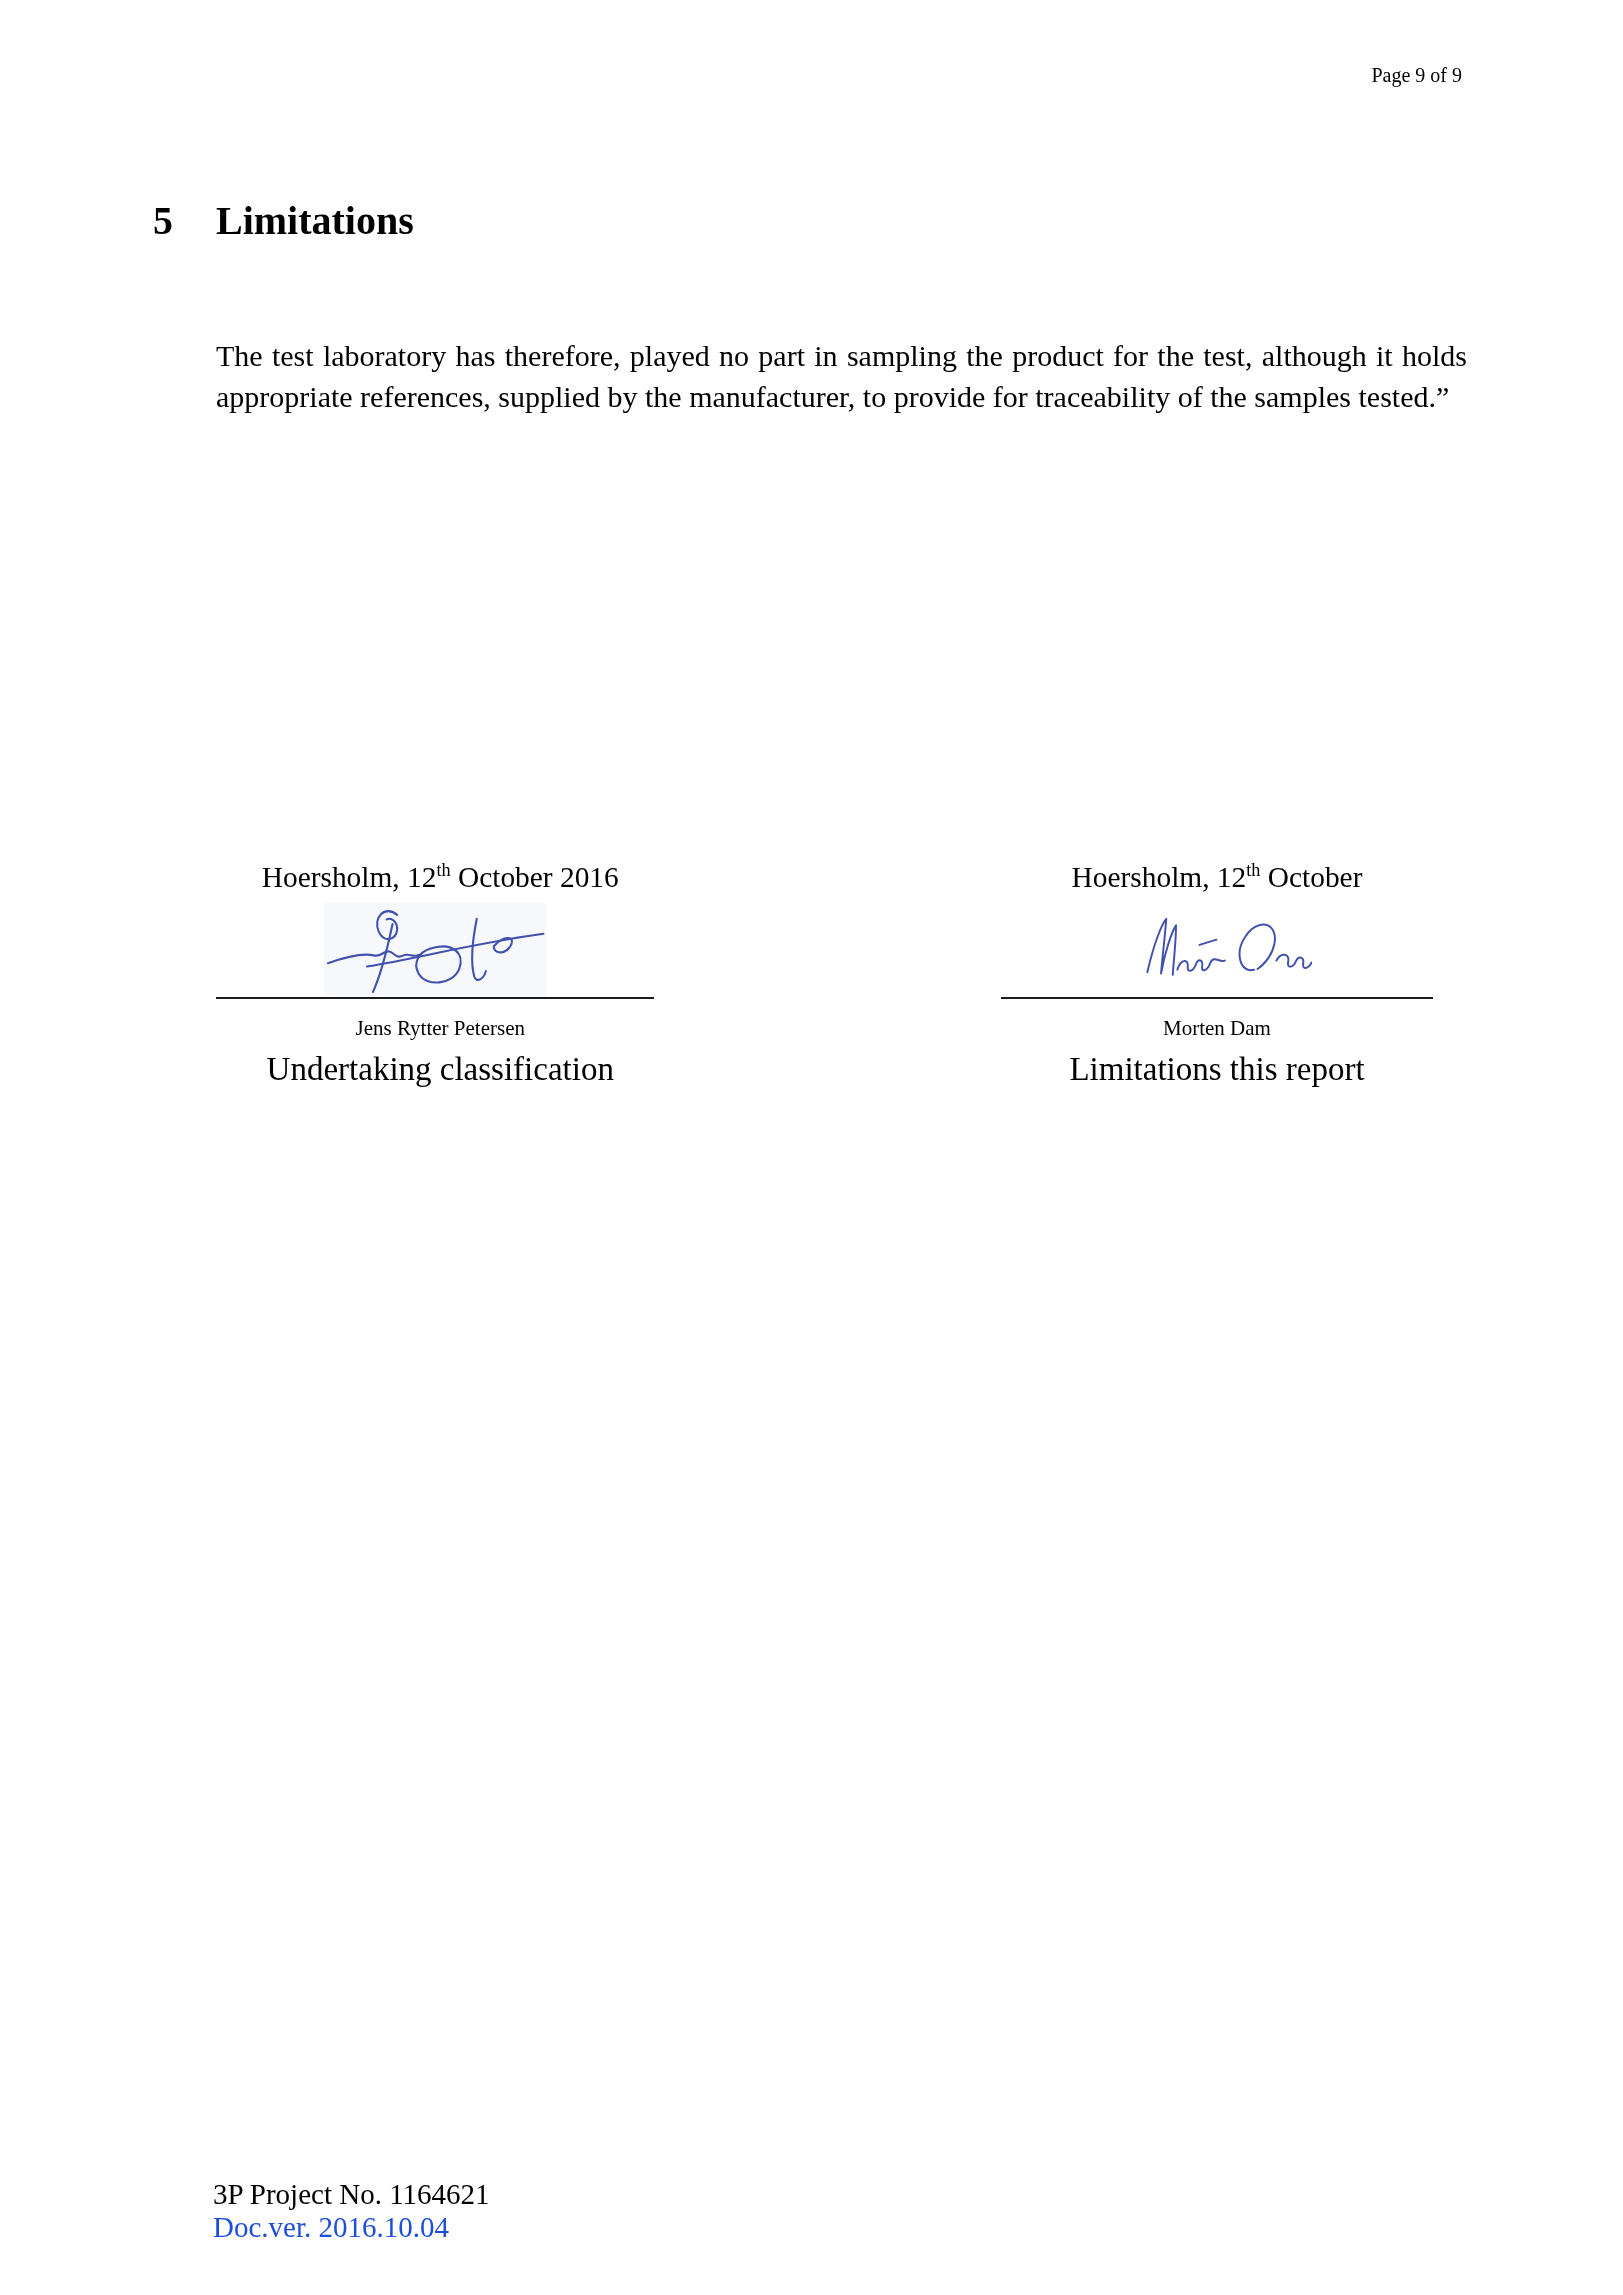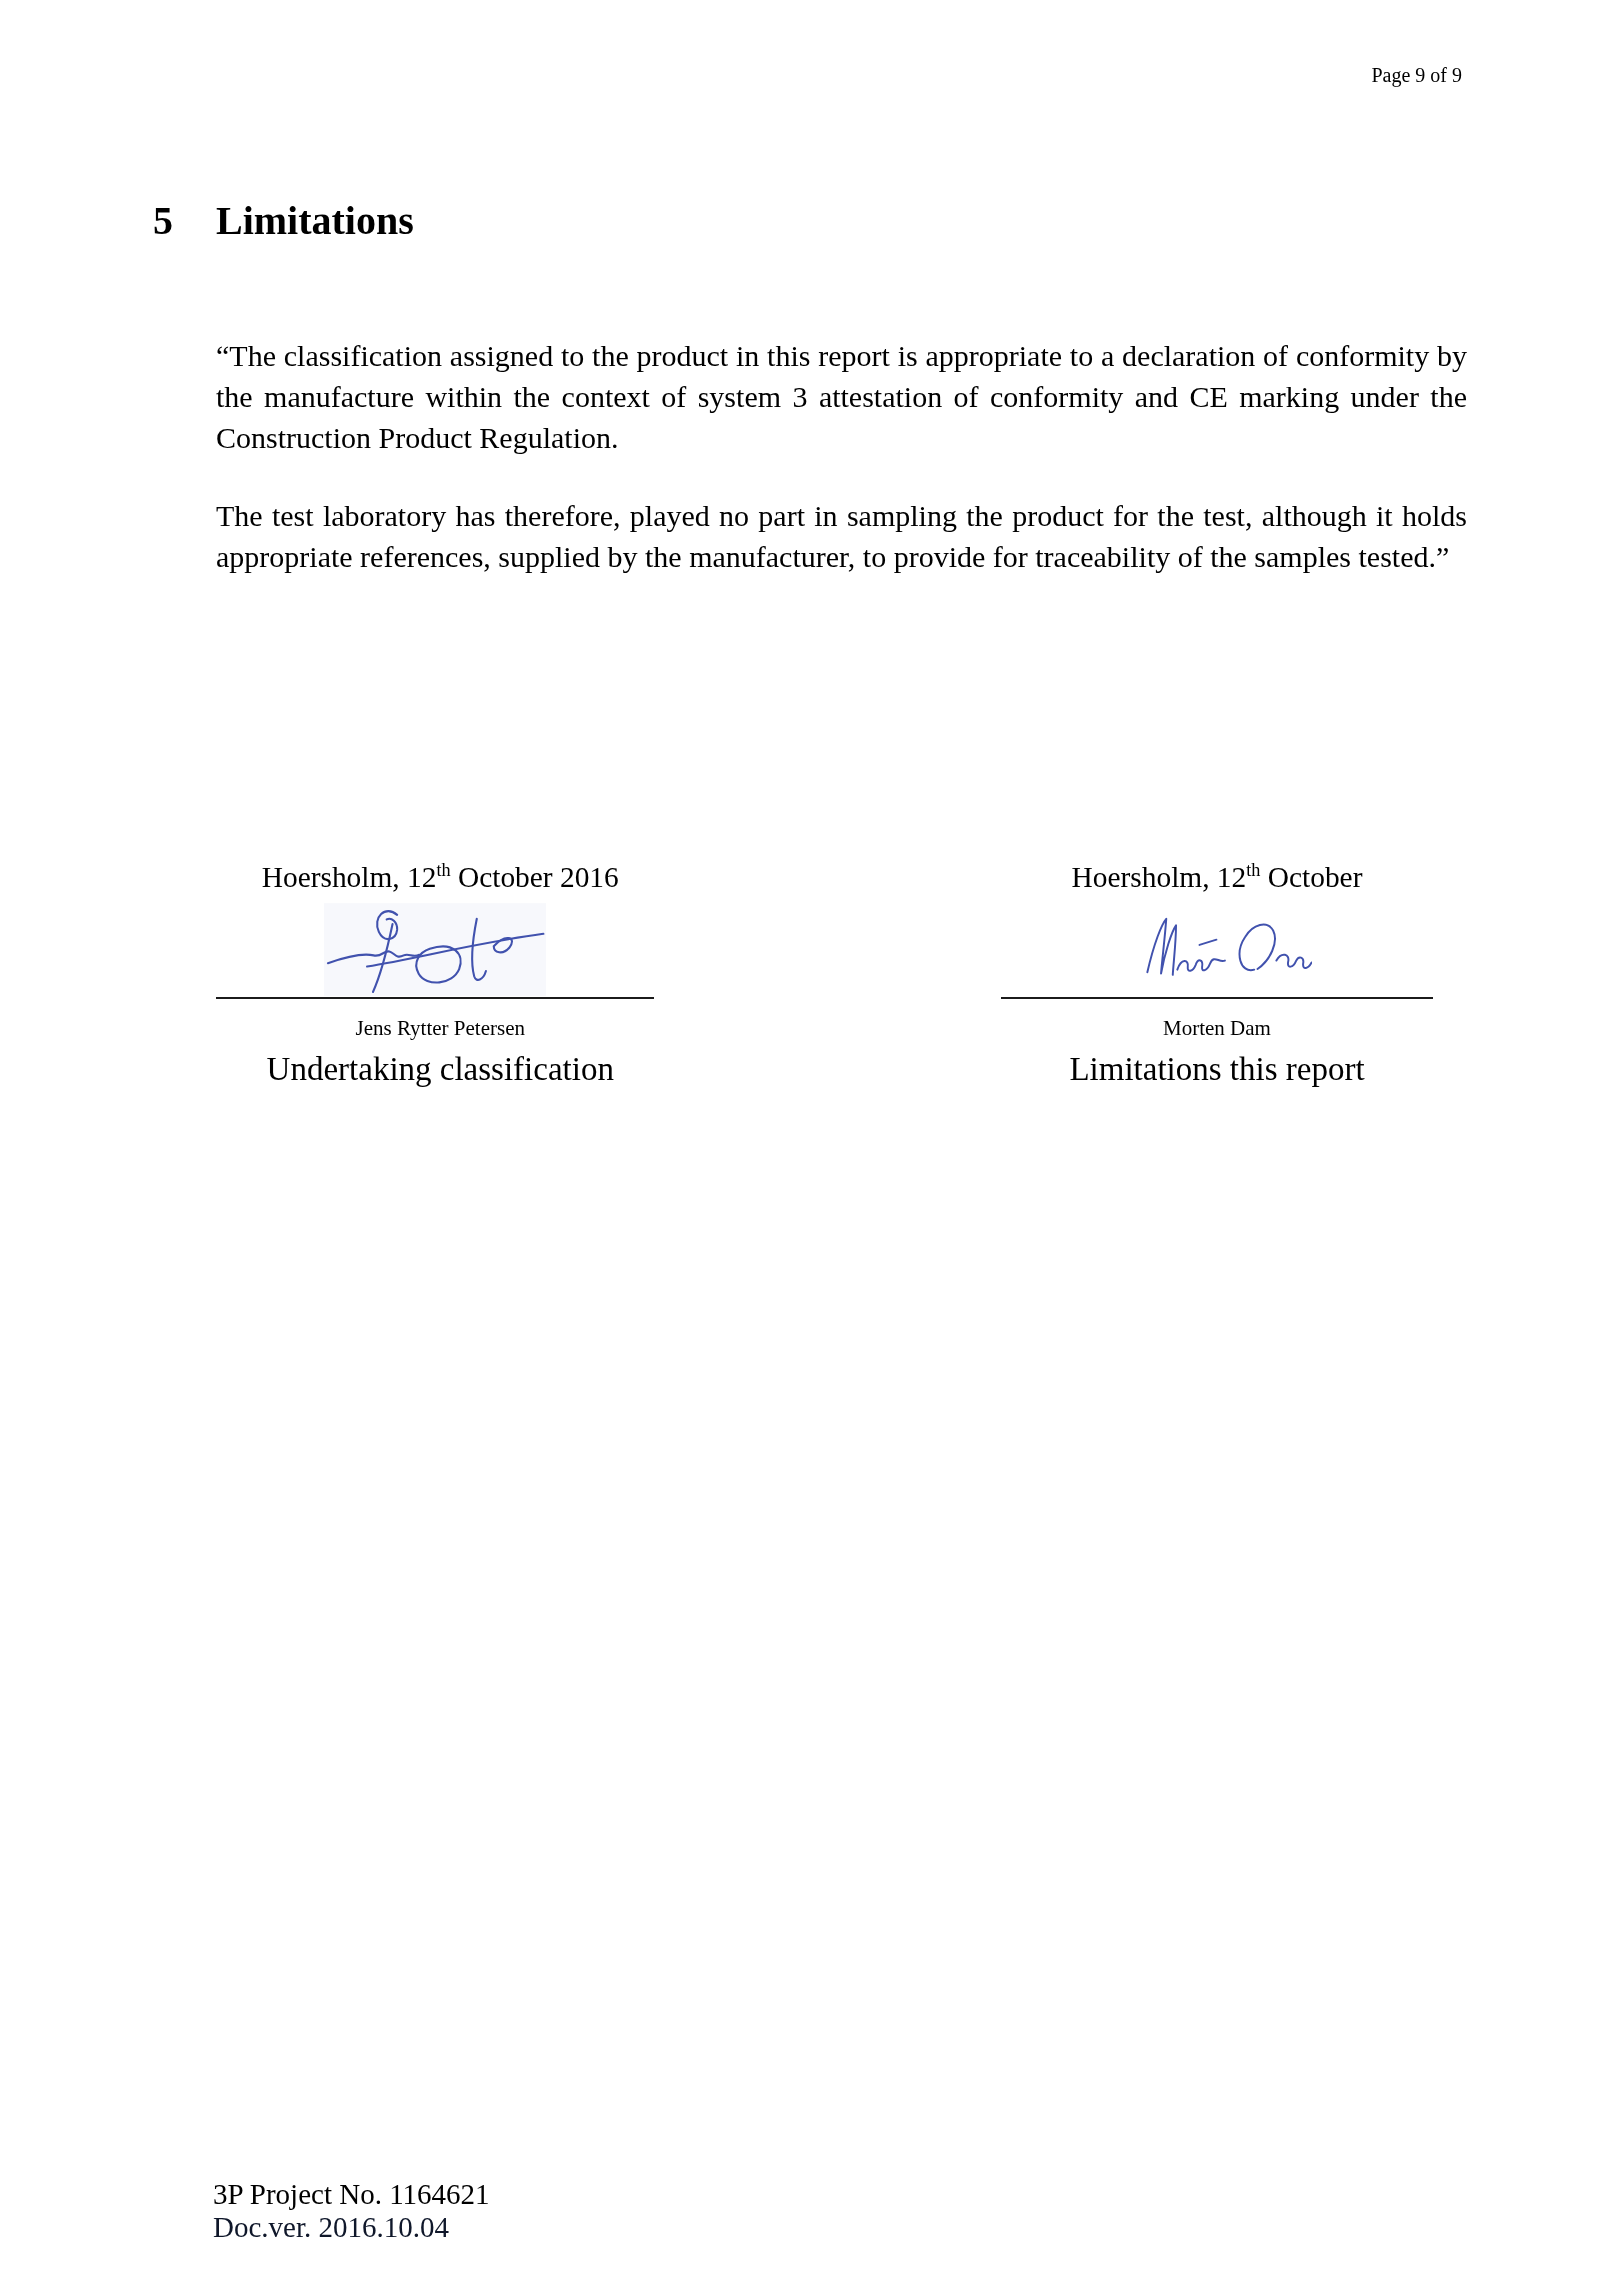--- a/index.html
+++ b/index.html
@@ -113,35 +113,34 @@
     position: absolute;
     top: 2178px;
     left: 213px;
     right: 158px;
     display: flex;
     justify-content: space-between;
     font-size: 29px;
     line-height: 1.15;
     flex-direction: column;
   }
-  .footer-right { color: #0f172a; }
+  .footer-right { color: #1d4ed8; }
 </style>
 </head>
 <body>
 
 <div class="page">
 
   <div class="page-header">Page 9 of 9</div>
 
   <div class="section-heading">
     <span class="sec-num">5</span><span>Limitations</span>
   </div>
 
   <div class="body-text">
-    <p class="body-para">“The classification assigned to the product in this report is appropriate to a declaration of conformity by the manufacture within the context of system 3 attestation of conformity and CE marking under the Construction Product Regulation.</p>
     <p class="body-para">The test laboratory has therefore, played no part in sampling the product for the test, although it holds appropriate references, supplied by the manufacturer, to provide for traceability of the samples tested.”</p>
   </div>
 
   <div class="sig-row">
 
     <div class="sig-col left">
       <div class="sig-date"><span>Hoersholm, 12</span><sup>th</sup><span> October 2016</span></div>
       <div class="sig-img-area">
         <svg width="222" height="93" viewBox="0 0 340 142">
           <rect x="0" y="0" width="340" height="142" fill="#f7f8fc"></rect>

